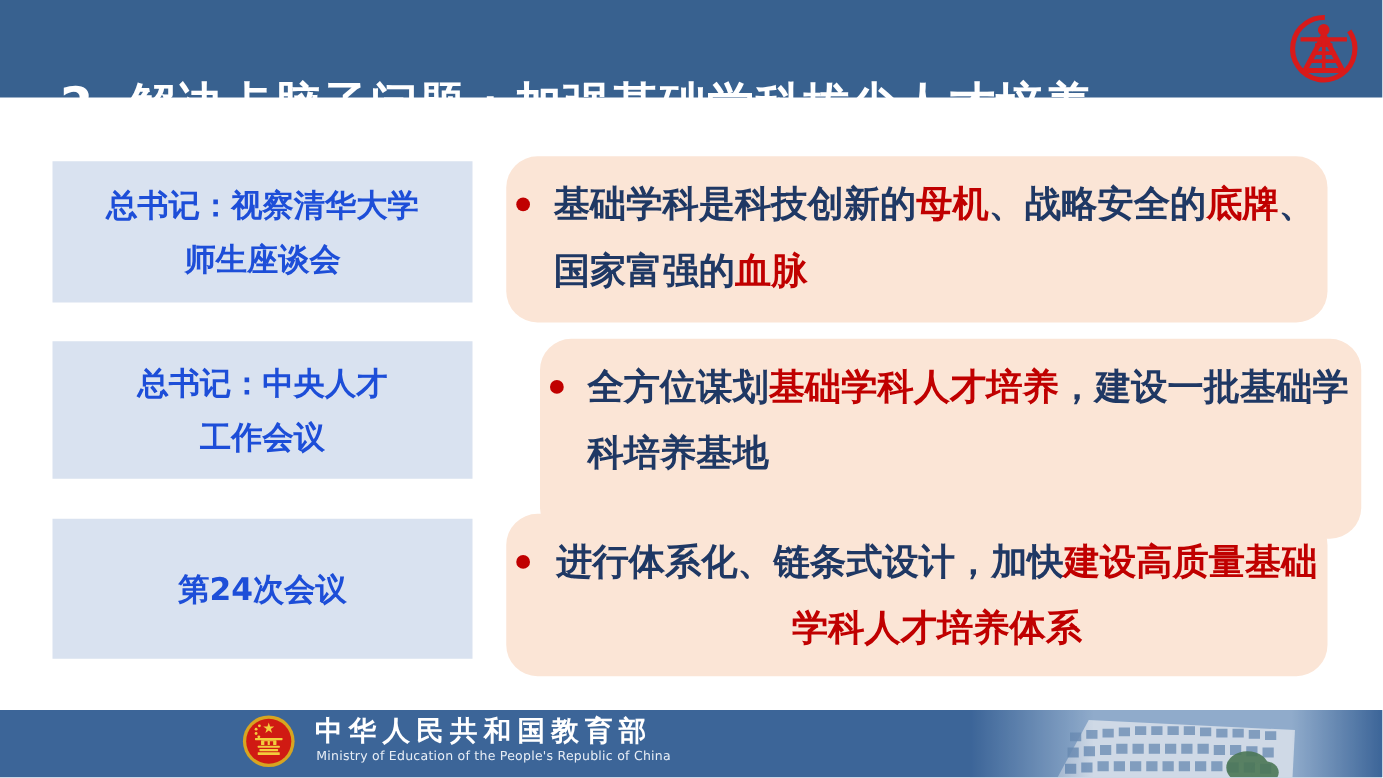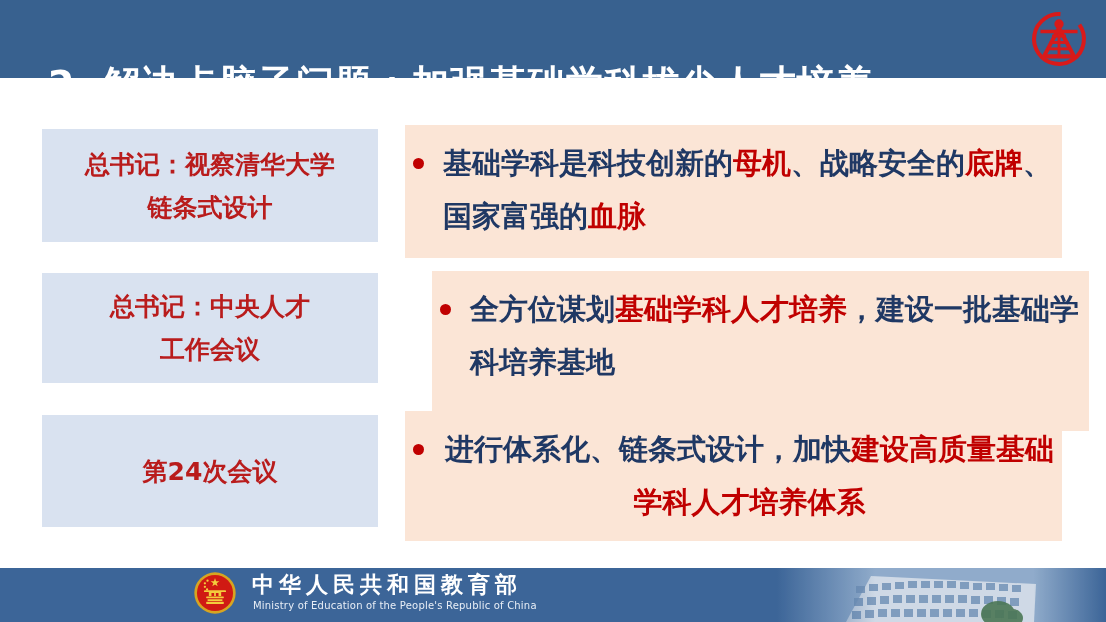--- a/index.html
+++ b/index.html
@@ -58,40 +58,41 @@
     left: 42px;
     width: 336px;
     background: #D9E2F0;
     box-sizing: border-box;
     display: flex;
     flex-direction: column;
     align-items: center;
     justify-content: center;
   }
   .left-box .lb-line {
-    color: #b91c1c;
+    color: #1d4ed8;
     font-size: 25px;
     font-weight: bold;
     line-height: 43px;
     white-space: nowrap;
   }
   #left-box-1 { top: 129px; height: 113px; }
   #left-box-2 { top: 273px; height: 110px; }
   #left-box-3 { top: 415px; height: 112px; }
 
   
   .right-panel {
     position: absolute;
     left: 405px;
     width: 657px;
     background: #FBE5D6;
     box-sizing: border-box;
     display: flex;
     flex-direction: row;
     align-items: flex-start;
+    border-radius: 25px;
   }
   #right-panel-1 { top: 125px; height: 133px; }
   #right-panel-2 { top: 271px; height: 160px; margin-left: 27px; }
   #right-panel-3 { top: 411px; height: 130px; text-align: center; }
 
   .bullet-dot {
     flex: 0 0 auto;
     width: 11px;
     height: 11px;
     border-radius: 50%;
@@ -176,21 +177,21 @@
       <line x1="38" y1="45" x2="62" y2="45" stroke="#D81A1A" stroke-width="5"></line>
       <line x1="34" y1="56" x2="66" y2="56" stroke="#D81A1A" stroke-width="5"></line>
       <line x1="30" y1="67" x2="70" y2="67" stroke="#D81A1A" stroke-width="5"></line>
       <line x1="50" y1="31" x2="50" y2="80" stroke="#D81A1A" stroke-width="5"></line>
       <line x1="18" y1="37" x2="82" y2="37" stroke="#D81A1A" stroke-width="6"></line>
     </svg>
   </div>
 
   <div class="left-box" id="left-box-1">
     <div class="lb-line">总书记：视察清华大学</div>
-    <div class="lb-line">链条式设计</div>
+    <div class="lb-line">师生座谈会</div>
   </div>
 
   <div class="left-box" id="left-box-2">
     <div class="lb-line">总书记：中央人才</div>
     <div class="lb-line">工作会议</div>
   </div>
 
   <div class="left-box" id="left-box-3">
     <div class="lb-line">第24次会议</div>
   </div>

